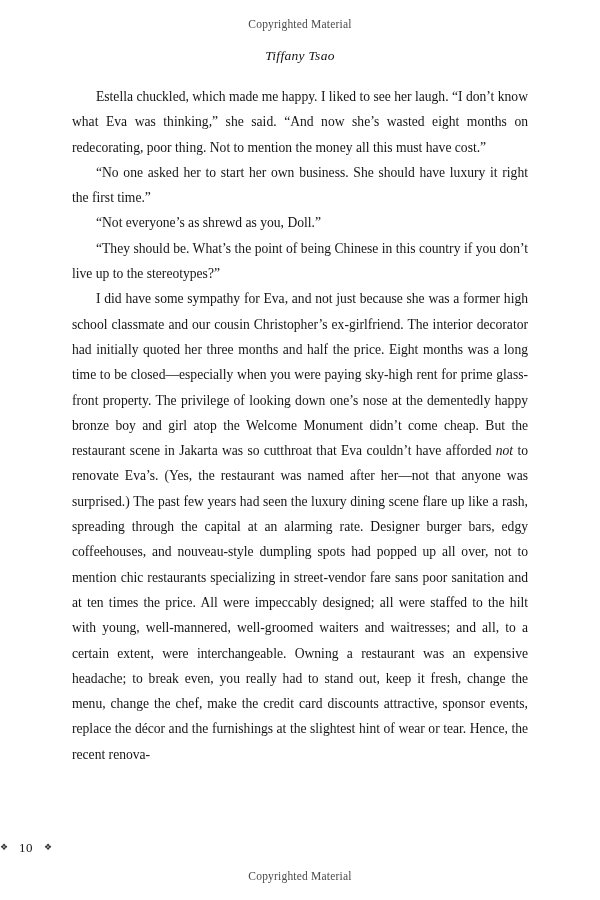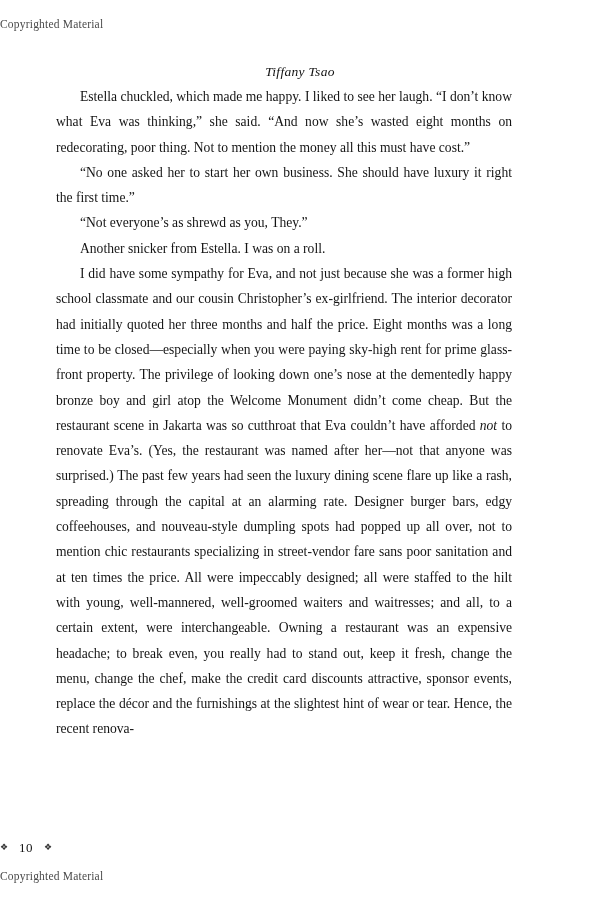--- a/index.html
+++ b/index.html
@@ -19,45 +19,46 @@
     width: 600px;
     height: 900px;
     box-sizing: border-box;
     position: relative;
   }
   .watermark-top,
   .watermark-bottom {
     position: absolute;
     left: 0;
     width: 100%;
+    text-align: center;
     font-family: "Liberation Serif", serif;
     font-size: 11.5px;
     color: #4a4a4a;
     letter-spacing: 0.2px;
   }
   .watermark-top { top: 18px; }
   .watermark-bottom { bottom: 18px; }
 
   .running-head {
     position: absolute;
-    top: 64px;
+    top: 48px;
     left: 0;
     width: 100%;
     text-align: center;
     font-family: "Liberation Serif", serif;
     font-style: italic;
     font-size: 13.5px;
     color: #111;
     letter-spacing: 0.3px;
   }
 
   .body-text {
     position: absolute;
     top: 84px;
-    left: 56px;
+    left: 72px;
     width: 456px;
     font-size: 13.6px;
     line-height: 25.3px;
     text-align: justify;
     text-justify: inter-word;
     color: #141414;
   }
   .body-text p {
     margin: 0;
     text-indent: 24px;
@@ -90,22 +91,22 @@
 
 <div class="page">
 
   <div class="watermark-top">Copyrighted Material</div>
 
   <div class="running-head">Tiffany Tsao</div>
 
   <div class="body-text">
     <p>Estella chuckled, which made me happy. I liked to see her laugh. “I don’t know what Eva was thinking,” she said. “And now she’s wasted eight months on redecorating, poor thing. Not to mention the money all this must have cost.”</p>
     <p>“No one asked her to start her own business. She should have luxury it right the first time.”</p>
-    <p>“Not everyone’s as shrewd as you, They.”</p>
-    <p>Another snicker from Estella. I was on a roll.</p>
+    <p>“Not everyone’s as shrewd as you, Doll.”</p>
+    <p>“They should be. What’s the point of being Chinese in this country if you don’t live up to the stereotypes?”</p>
     <p><span>I did have some sympathy for Eva, and not just because she was a former high school classmate and our cousin Christopher’s ex-girlfriend. The interior decorator had initially quoted her three months and half the price. Eight months was a long time to be closed—especially when you were paying sky-high rent for prime glass-front property. The privilege of looking down one’s nose at the dementedly happy bronze boy and girl atop the Welcome Monument didn’t come cheap. But the restaurant scene in Jakarta was so cutthroat that Eva couldn’t have afforded </span><em>not</em><span> to renovate Eva’s. (Yes, the restaurant was named after her—not that anyone was surprised.) The past few years had seen the luxury dining scene flare up like a rash, spreading through the capital at an alarming rate. Designer burger bars, edgy coffeehouses, and nouveau-style dumpling spots had popped up all over, not to mention chic restaurants specializing in street-vendor fare sans poor sanitation and at ten times the price. All were impeccably designed; all were staffed to the hilt with young, well-mannered, well-groomed waiters and waitresses; and all, to a certain extent, were interchangeable. Owning a restaurant was an expensive headache; to break even, you really had to stand out, keep it fresh, change the menu, change the chef, make the credit card discounts attractive, sponsor events, replace the décor and the furnishings at the slightest hint of wear or tear. Hence, the recent renova-</span></p>
   </div>
 
   <div class="folio">
     <span class="orn">❖</span><span class="num">10</span><span class="orn">❖</span>
   </div>
 
   <div class="watermark-bottom">Copyrighted Material</div>
 
 </div>

